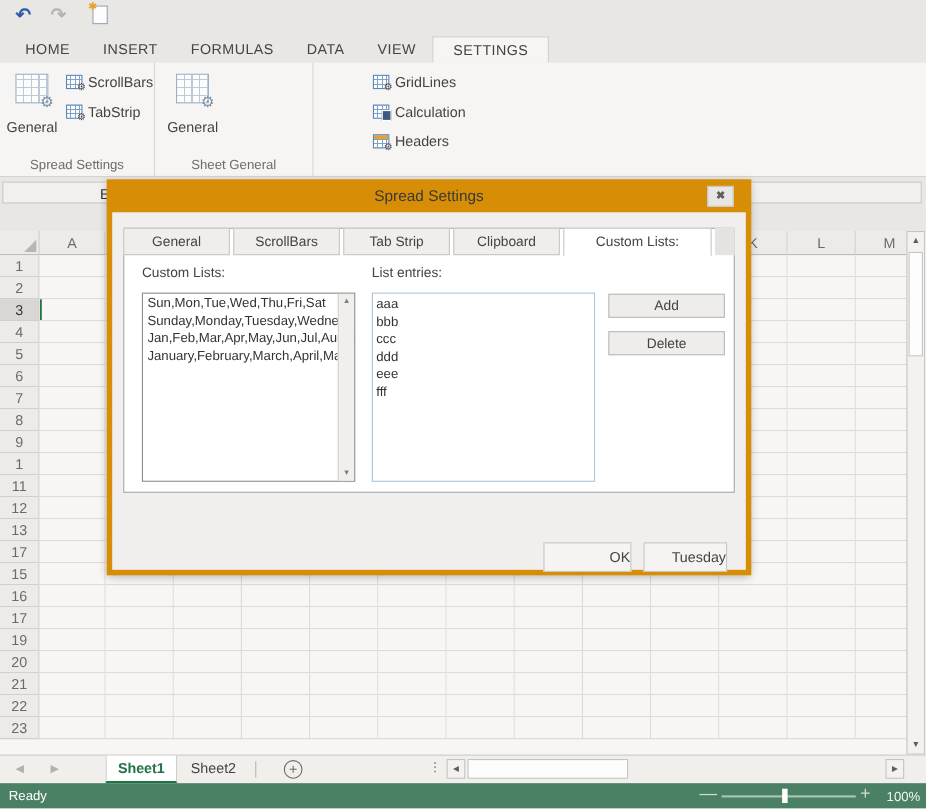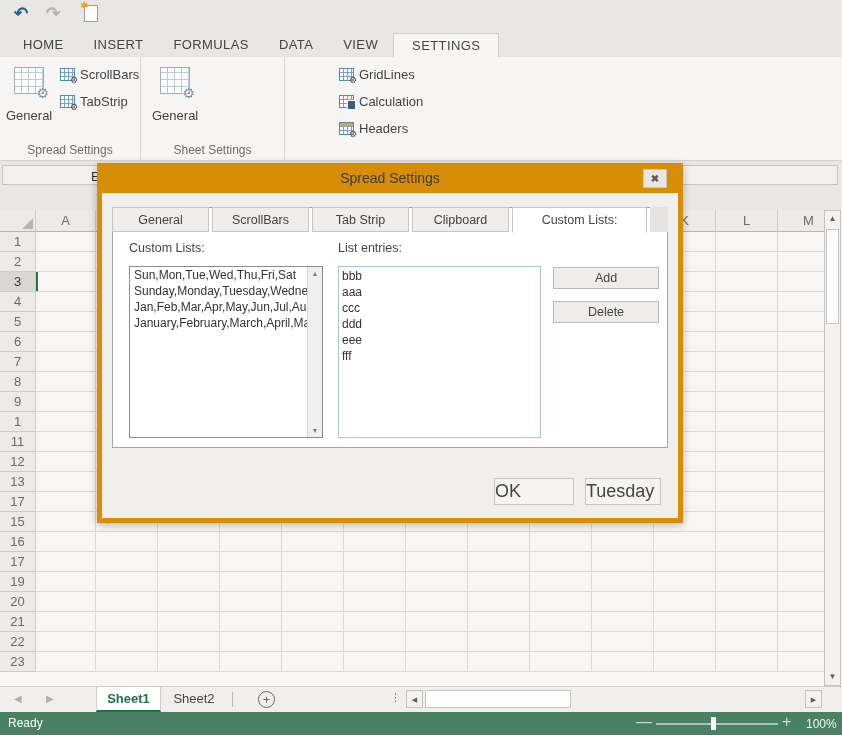--- a/index.html
+++ b/index.html
@@ -104,21 +104,21 @@
   .custom-listbox { position:absolute; left:16px; top:58px; width:194px; height:172px; background:#fff; border:1px solid #8e8c8a; overflow:hidden; }
   .cl-item { height:16px; line-height:16px; padding-left:4px; font-size:12px; color:#333; white-space:nowrap; overflow:hidden; }
   .cl-item.selected { background:#d2d0ce; }
   .cl-scroll { position:absolute; right:0; top:0; width:15px; height:100%; background:#f0efed; border-left:1px solid #d5d3d0; }
   .cl-up, .cl-down { position:absolute; left:0; width:14px; text-align:center; font-size:7px; color:#807e7c; }
   .cl-up { top:3px; } .cl-down { bottom:3px; }
   .entries-box { position:absolute; left:225px; top:58px; width:203px; height:172px; background:#fff; border:1px solid #a7c5dc; padding:1px 3px; }
   .entry-line { font-size:12px; color:#333; line-height:16px; }
   .side-btn { position:absolute; left:440px; width:106px; height:22px; background:#efedeb; border:1px solid #bbb9b7; text-align:center; line-height:20px; font-size:12.5px; color:#444; }
   .btn-add { top:59px; } .btn-delete { top:93px; }
-  .dlg-btn { position:absolute; top:285px; height:27px; background:#f5f4f2; border:1px solid #c8c6c4; text-align:left; line-height:25px; font-size:18px; color:#444; }
+  .dlg-btn { position:absolute; top:300px; height:27px; background:#f5f4f2; border:1px solid #c8c6c4; text-align:right; line-height:25px; font-size:13px; color:#444; }
   .btn-ok { left:392px; width:80px; } .btn-cancel { left:483px; width:76px; }
 </style>
 </head>
 <body>
 
 <div id="app">
 
   <div class="qa-row">
     <span class="qa-undo">↶</span>
     <span class="qa-redo">↷</span>
@@ -164,21 +164,21 @@
           </div>
           <div class="smallbtn">
             <span class="mini-icon calc"></span>
             <span class="slabel">Calculation</span>
           </div>
           <div class="smallbtn">
             <span class="mini-icon hdr"></span>
             <span class="slabel">Headers</span>
           </div>
         </div>
-      <div class="rgroup-title">Sheet Settings</div>
+      <div class="rgroup-title">Sheet General</div>
     </div>
   </div>
 
   <div class="formula-row">
     <div class="formula-box">
       <span class="namebox-text">E</span>
     </div>
   </div>
 
   <div class="sheet">
@@ -601,22 +601,22 @@
             <div class="cl-item">Sun,Mon,Tue,Wed,Thu,Fri,Sat</div>
             <div class="cl-item">Sunday,Monday,Tuesday,Wednesc</div>
             <div class="cl-item">Jan,Feb,Mar,Apr,May,Jun,Jul,Aug,S</div>
             <div class="cl-item">January,February,March,April,May,</div>
             <div class="cl-scroll">
             <div class="cl-up">▲</div>
             <div class="cl-down">▼</div>
           </div>
         </div>
         <div class="entries-box" id="entries-box">
+            <div class="entry-line">aaa</div>
             <div class="entry-line">bbb</div>
-            <div class="entry-line">aaa</div>
             <div class="entry-line">ccc</div>
             <div class="entry-line">ddd</div>
             <div class="entry-line">eee</div>
             <div class="entry-line">fff</div>
           </div>
         <div class="side-btn btn-add">Add</div>
         <div class="side-btn btn-delete">Delete</div>
       </div>
       <div class="dlg-btn btn-ok">OK</div>
       <div class="dlg-btn btn-cancel">Tuesday</div>

